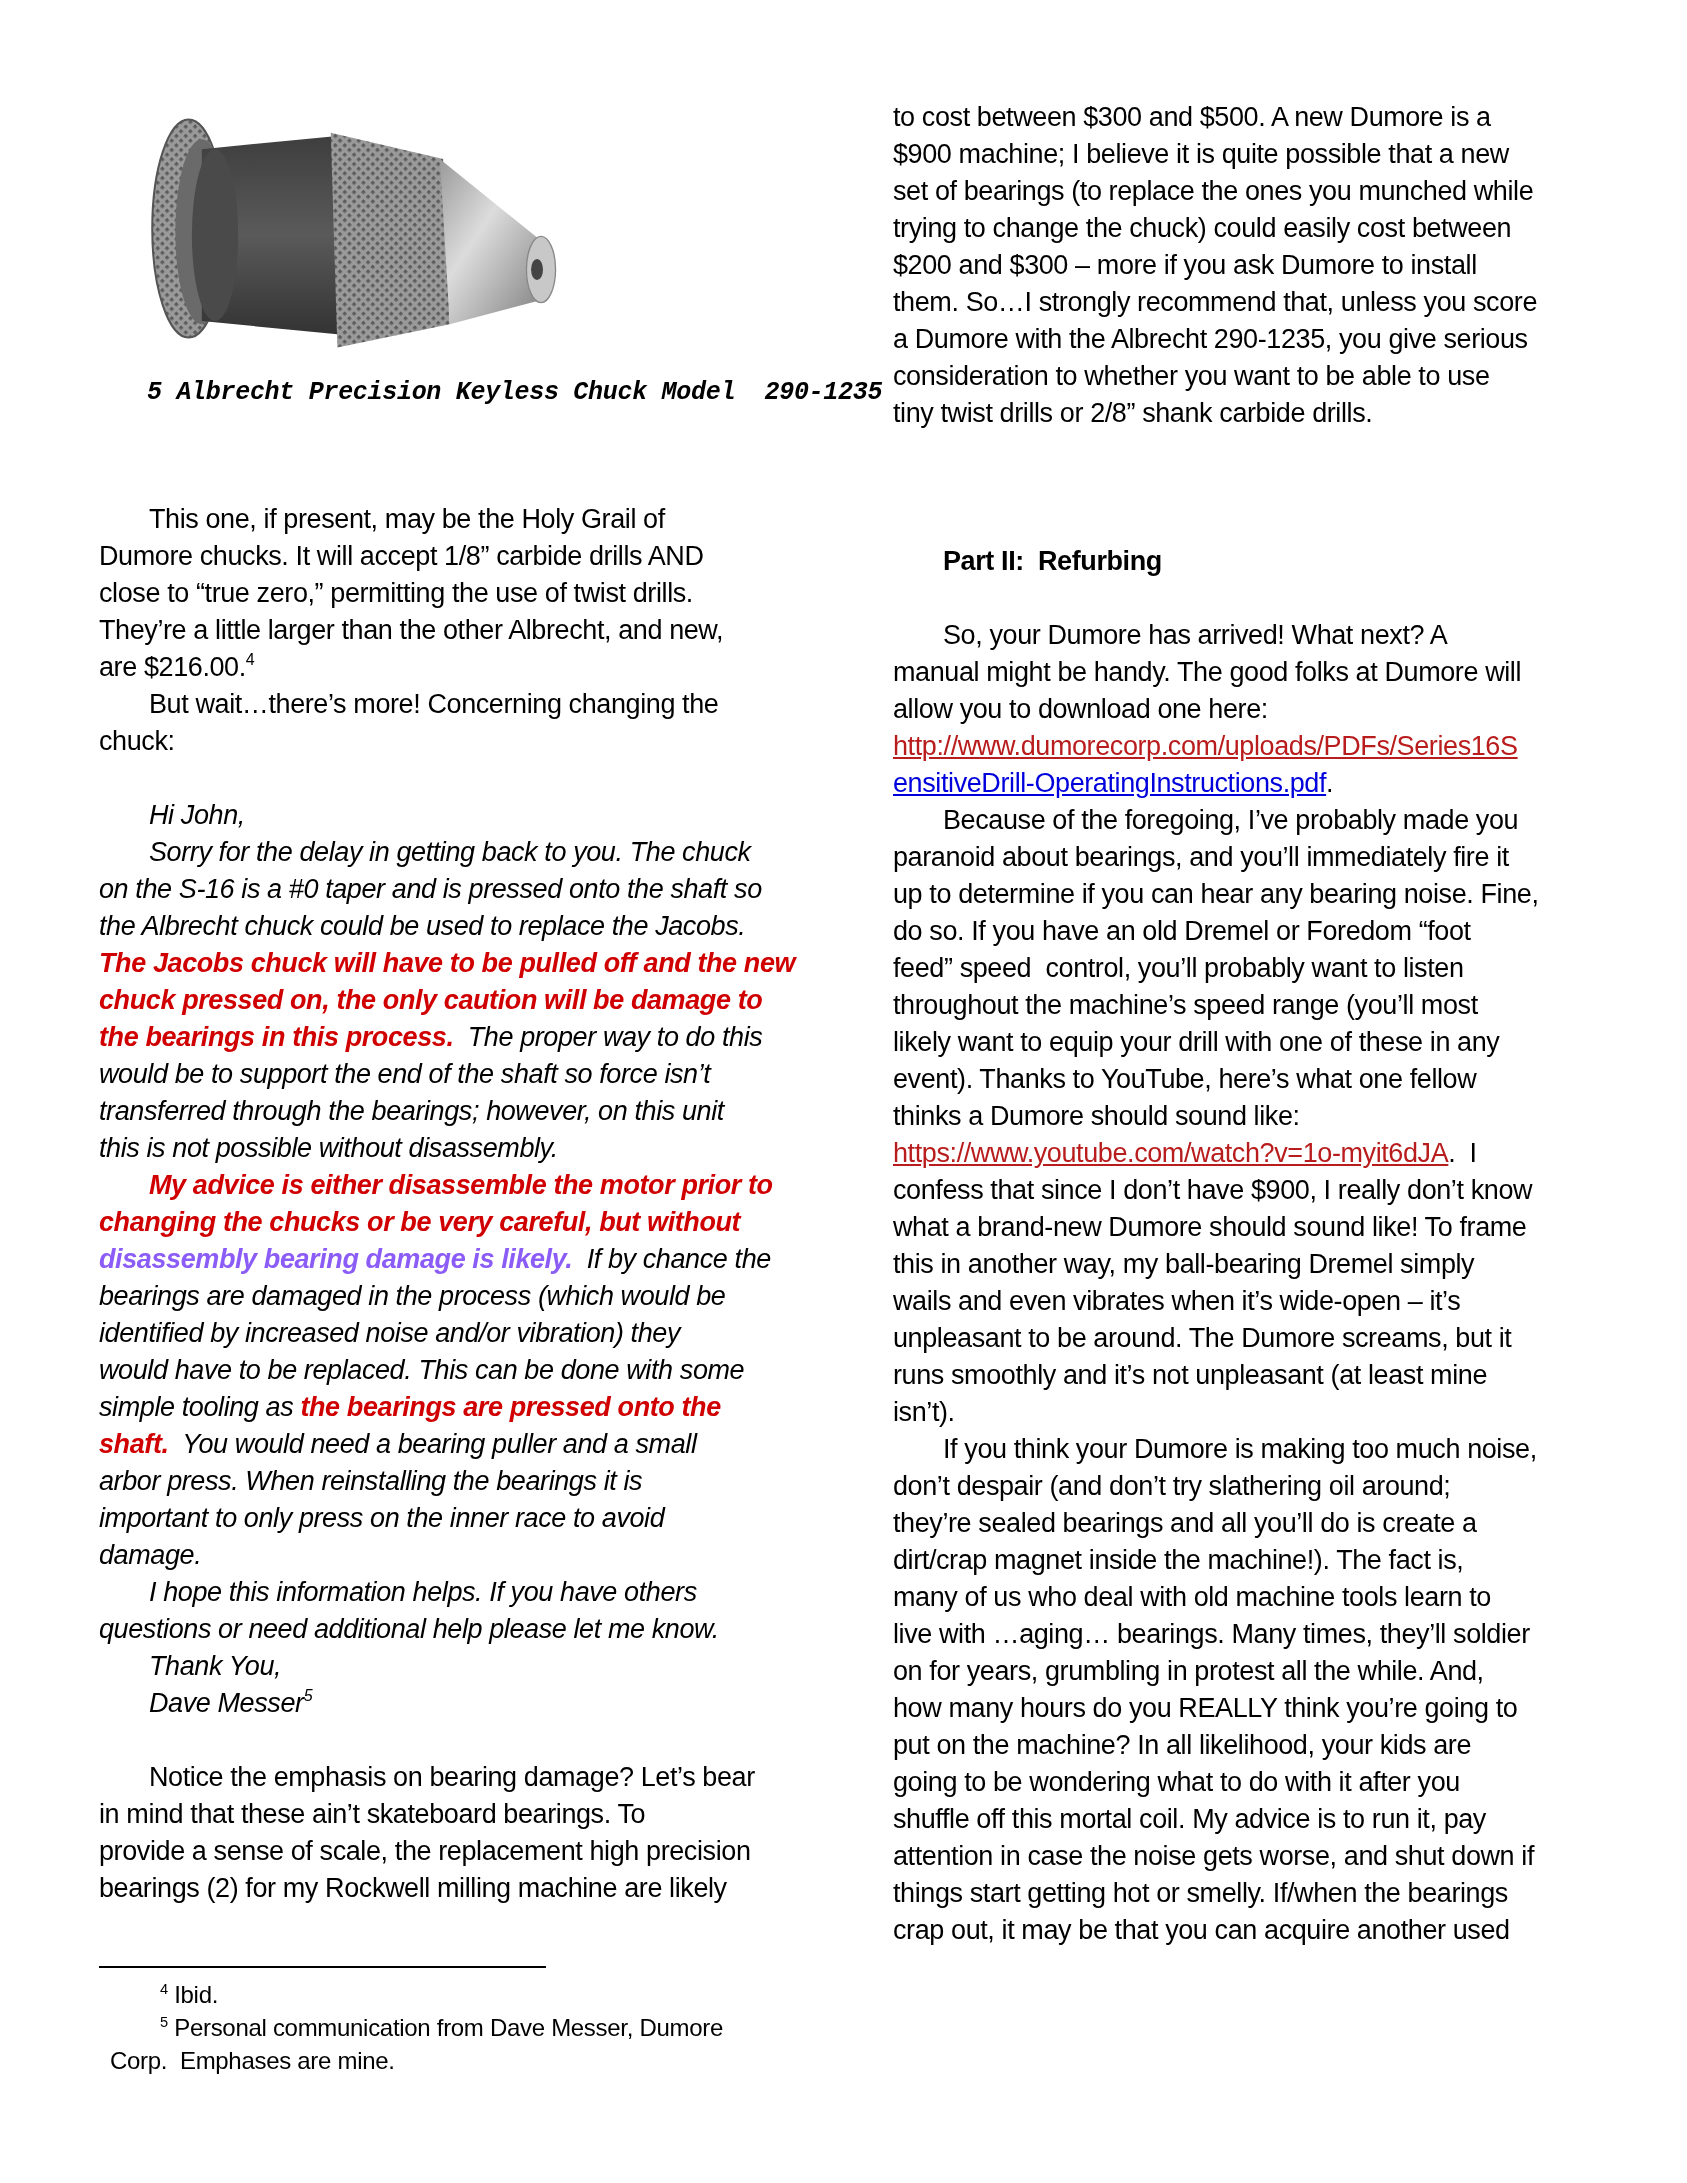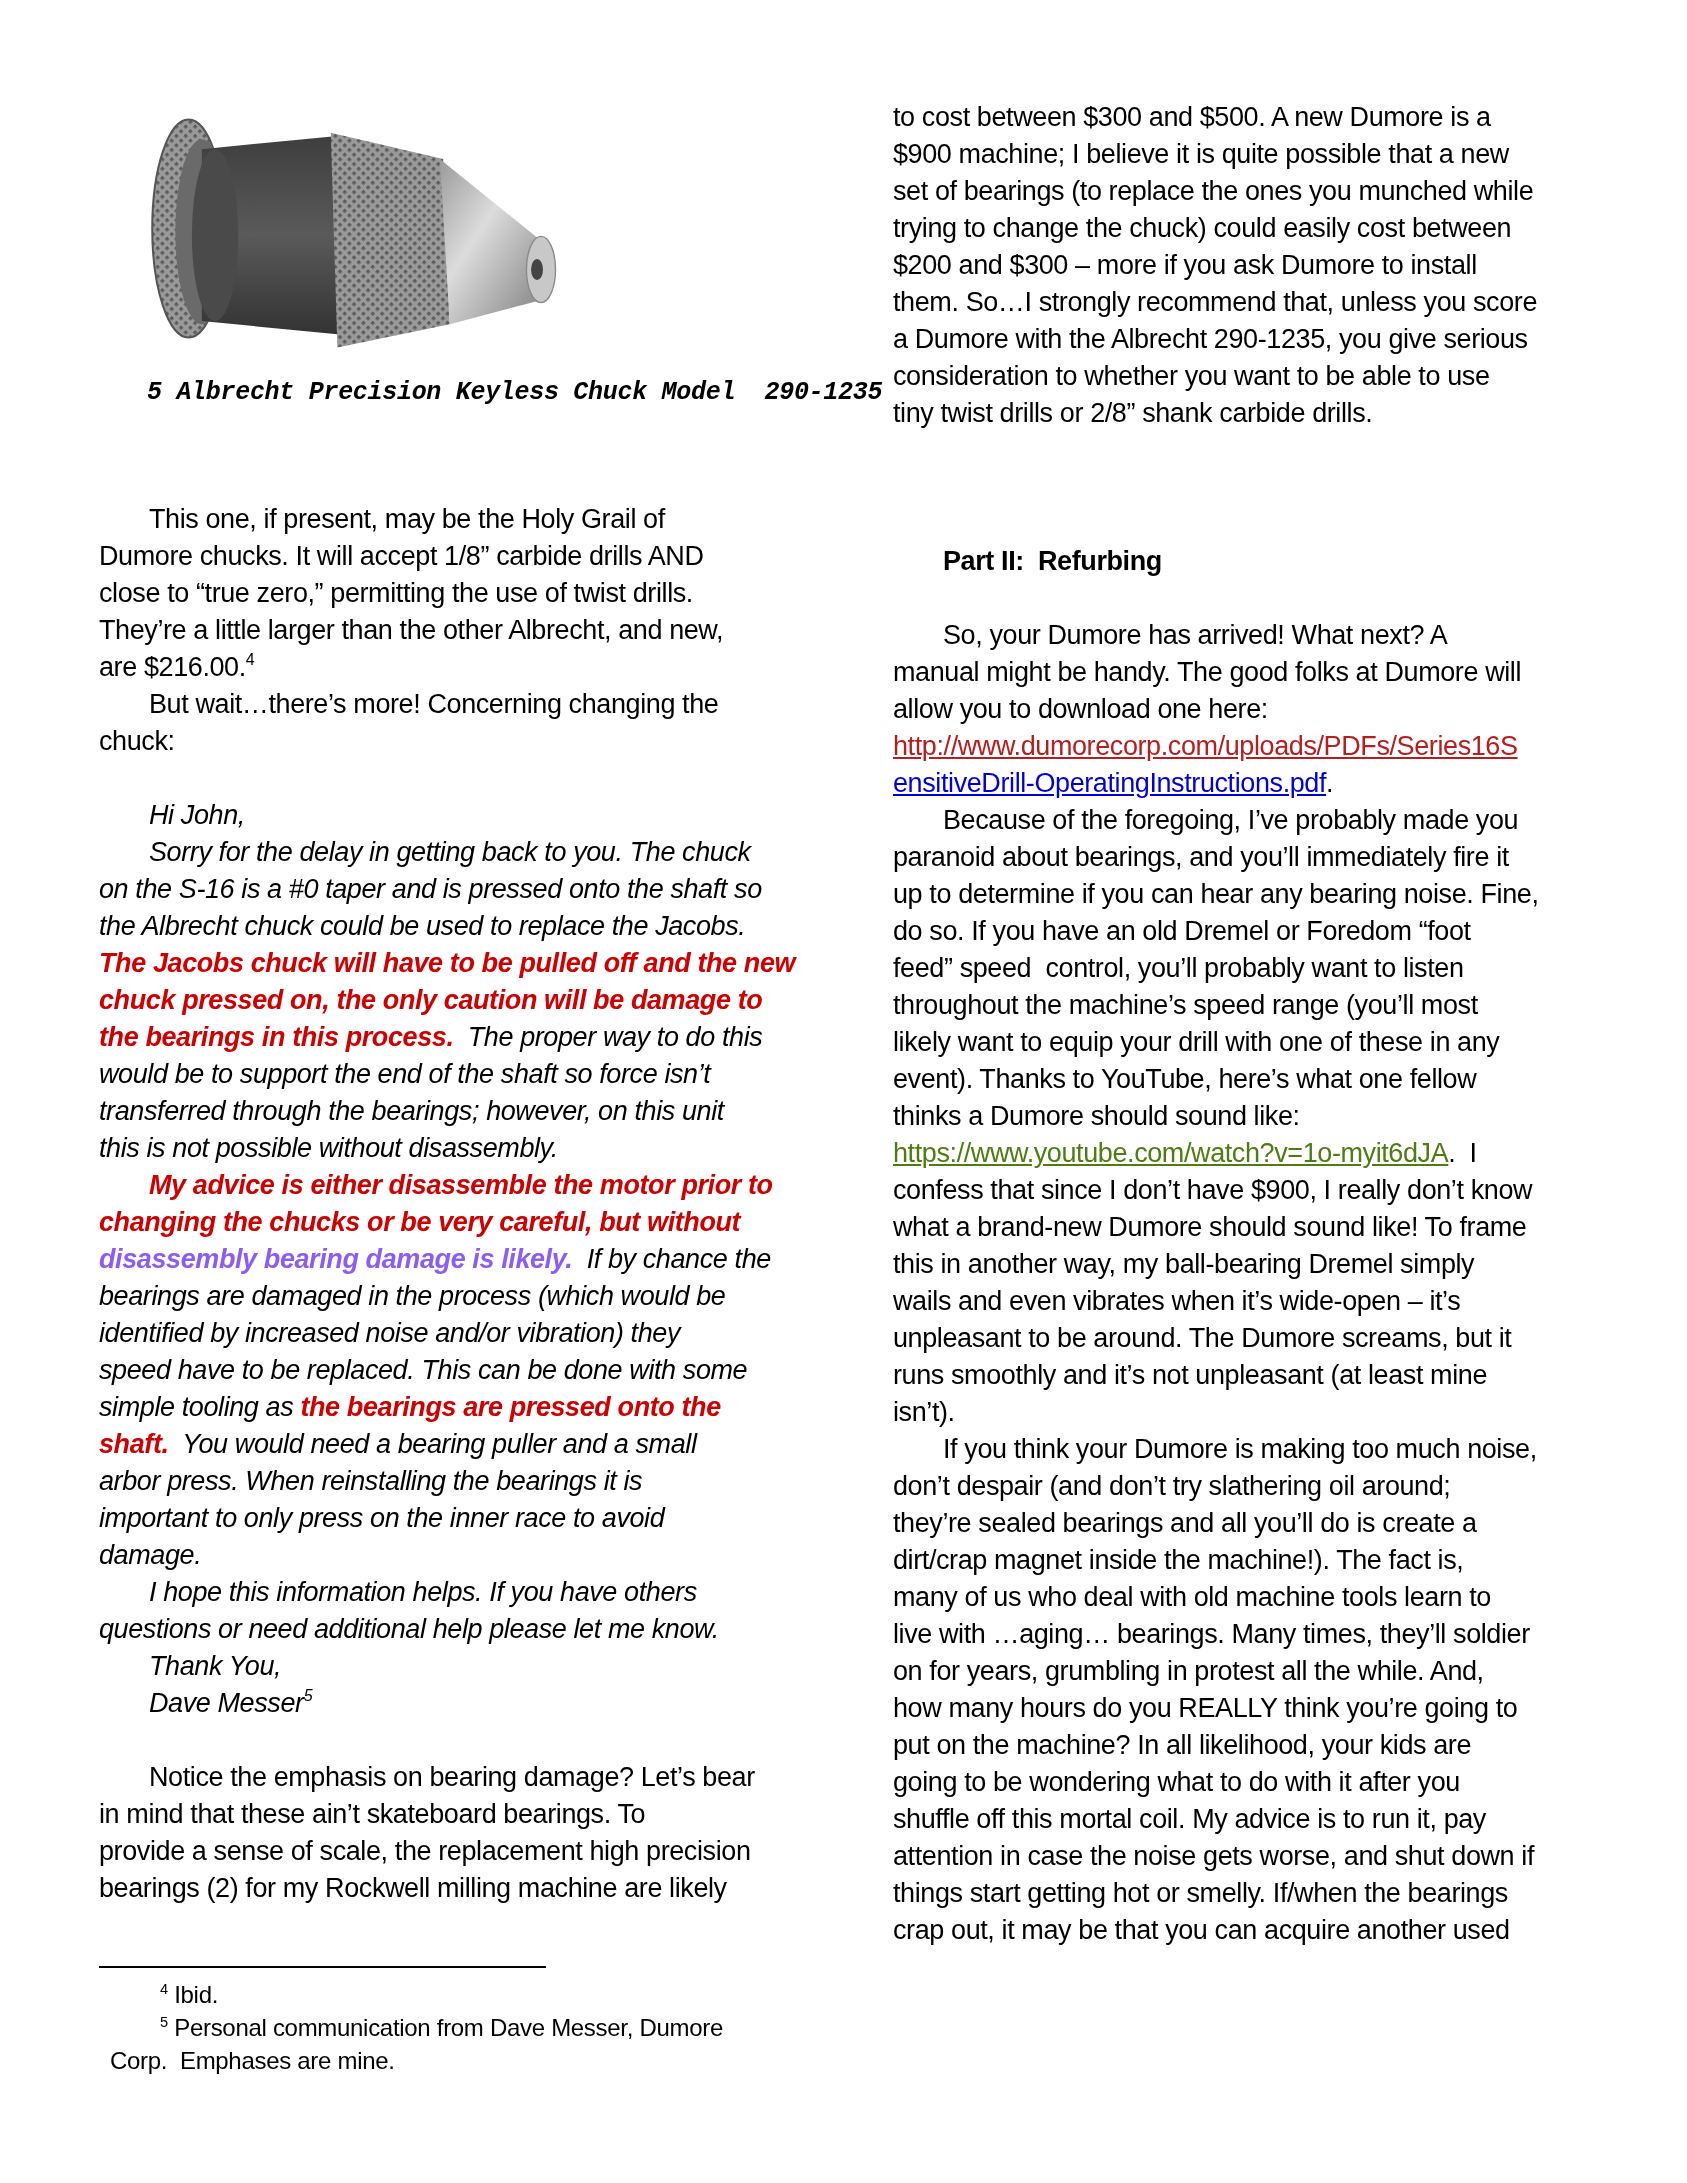--- a/index.html
+++ b/index.html
@@ -91,21 +91,21 @@
     <span class="line red" style="color: rgb(208, 0, 0);">chuck pressed on, the only caution will be damage to</span>
     <span class="line"><span class="red" style="color: rgb(208, 0, 0); margin-top: 8px;">the bearings in this process.</span><span style="white-space:pre">  The proper way to do this</span></span>
     <span class="line">would be to support the end of the shaft so force isn’t</span>
     <span class="line">transferred through the bearings; however, on this unit</span>
     <span class="line">this is not possible without disassembly.</span>
     <span class="line ind red" style="color: rgb(208, 0, 0);">My advice is either disassemble the motor prior to</span>
     <span class="line red" style="color: rgb(208, 0, 0);">changing the chucks or be very careful, but without</span>
     <span class="line"><span class="red" style="color: #8b5cf6;">disassembly bearing damage is likely.</span><span style="white-space:pre">  If by chance the</span></span>
     <span class="line">bearings are damaged in the process (which would be</span>
     <span class="line">identified by increased noise and/or vibration) they</span>
-    <span class="line">speed have to be replaced.  This can be done with some</span>
+    <span class="line">would have to be replaced.  This can be done with some</span>
     <span class="line"><span style="white-space:pre">simple tooling as </span><span class="red" style="color: rgb(208, 0, 0);">the bearings are pressed onto the</span></span>
     <span class="line"><span class="red" style="color: rgb(208, 0, 0);">shaft.</span><span style="white-space:pre">  You would need a bearing puller and a small</span></span>
     <span class="line">arbor press.  When reinstalling the bearings it is</span>
     <span class="line">important to only press on the inner race to avoid</span>
     <span class="line">damage.</span>
     <span class="line ind">I hope this information helps.  If you have others</span>
     <span class="line">questions or need additional help please let me know.</span>
     <span class="line ind">Thank You,</span>
     <span class="line ind"><span>Dave Messer</span><sup>5</sup></span>
   </div>
@@ -152,21 +152,21 @@
   <div>
     <span class="line ind">Because of the foregoing, I’ve probably made you</span>
     <span class="line">paranoid about bearings, and you’ll immediately fire it</span>
     <span class="line">up to determine if you can hear any bearing noise.  Fine,</span>
     <span class="line">do so.  If you have an old Dremel or Foredom “foot</span>
     <span class="line" style="white-space:pre">feed” speed  control, you’ll probably want to listen</span>
     <span class="line">throughout the machine’s speed range (you’ll most</span>
     <span class="line">likely want to equip your drill with one of these in any</span>
     <span class="line">event).  Thanks to YouTube, here’s what one fellow</span>
     <span class="line">thinks a Dumore should sound like:</span>
-    <span class="line"><a class="link" style="color: #4d7c0f;">https://www.youtube.com/watch?v=1o-myit6dJA</a><span style="white-space:pre">.  I</span></span>
+    <span class="line"><a class="link" style="color: #b91c1c;">https://www.youtube.com/watch?v=1o-myit6dJA</a><span style="white-space:pre">.  I</span></span>
     <span class="line">confess that since I don’t have $900, I really don’t know</span>
     <span class="line">what a brand-new Dumore should sound like!  To frame</span>
     <span class="line">this in another way, my ball-bearing Dremel simply</span>
     <span class="line">wails and even vibrates when it’s wide-open – it’s</span>
     <span class="line">unpleasant to be around.  The Dumore screams, but it</span>
     <span class="line">runs smoothly and it’s not unpleasant (at least mine</span>
     <span class="line">isn’t).</span>
   </div>
   <div>
     <span class="line ind">If you think your Dumore is making too much noise,</span>

